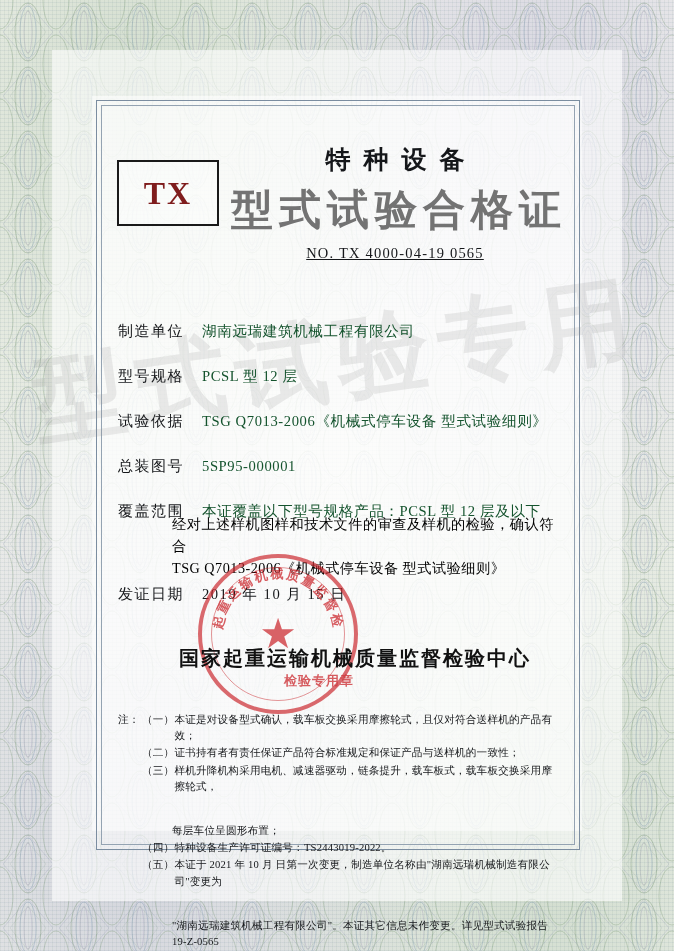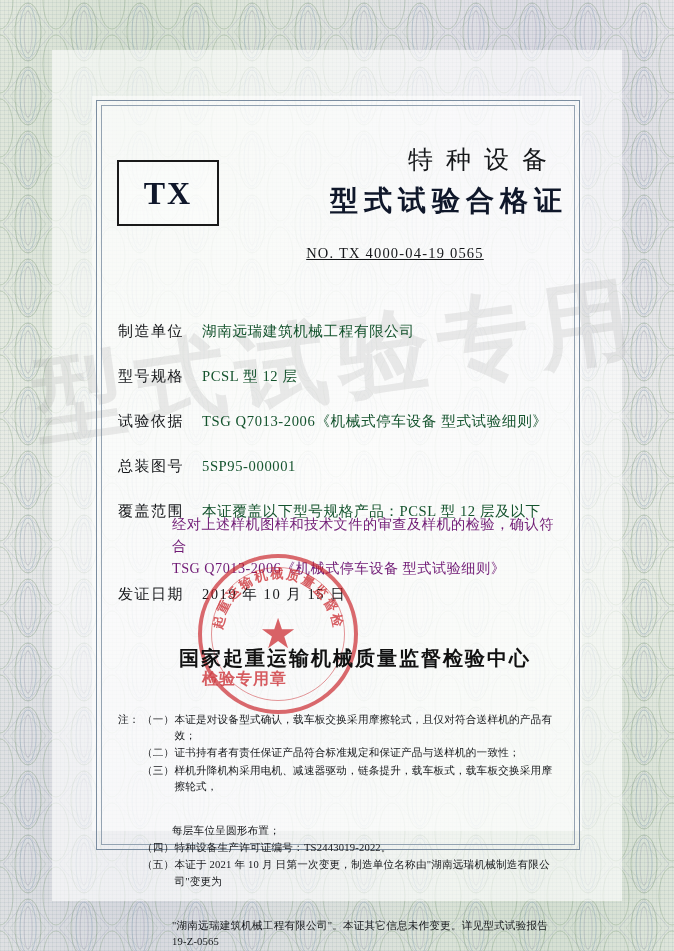--- a/index.html
+++ b/index.html
@@ -95,43 +95,43 @@
     display: flex;
     align-items: center;
     justify-content: center;
     background: rgba(255,255,255,0.35);
   }
   .tx-box span {
     font-family: "Liberation Serif", serif;
     font-size: 32px;
     font-weight: bold;
     letter-spacing: 2px;
-    color: #0f172a;
+    color: #7f1d1d;
   }
 
   .title-small {
     position: absolute;
     left: 230px; top: 143px;
     width: 330px;
-    text-align: right;
+    text-align: center;
     font-size: 25px;
-    font-weight: normal;
+    font-weight: bold;
     letter-spacing: 13px;
     color: #15171a;
     text-indent: 13px;
   }
   .title-large {
     position: absolute;
     left: 224px; top: 182px;
     width: 344px;
-    text-align: right;
-    font-size: 28px;
+    text-align: center;
+    font-size: 42px;
     font-weight: bold;
     letter-spacing: 6px;
-    color: #0f172a;
+    color: #737373;
     text-indent: 6px;
   }
   .cert-no {
     position: absolute;
     left: 230px; top: 245px;
     width: 330px;
     text-align: center;
     font-size: 14.5px;
     letter-spacing: 1.2px;
     color: #15171a;
@@ -166,21 +166,21 @@
   }
 
   
   .statement {
     position: absolute;
     left: 172px; top: 513px;
     width: 390px;
     font-size: 14.2px;
     line-height: 22px;
     letter-spacing: 0.5px;
-    color: #701a75;
+    color: #000000;
   }
 
   
   .issue-row {
     position: absolute;
     left: 118px; top: 585px;
     display: flex;
     align-items: baseline;
   }
   .issue-row .field-label { width: 84px; flex: 0 0 84px; }
@@ -223,22 +223,22 @@
     fill: rgba(201, 32, 38, 0.85);
     font-family: "Liberation Serif", serif;
     font-size: 13px;
     font-weight: bold;
     letter-spacing: 2.2px;
   }
   .seal-bottom-text {
     position: absolute;
     left: 0; bottom: 20px;
     width: 152px;
-    text-align: left;
-    font-size: 16px;
+    text-align: right;
+    font-size: 13px;
     font-weight: bold;
     color: rgba(201, 32, 38, 0.85);
     letter-spacing: 1px;
   }
 
   
   .org-name {
     position: absolute;
     left: 101px; top: 645px;
     width: 508px;

